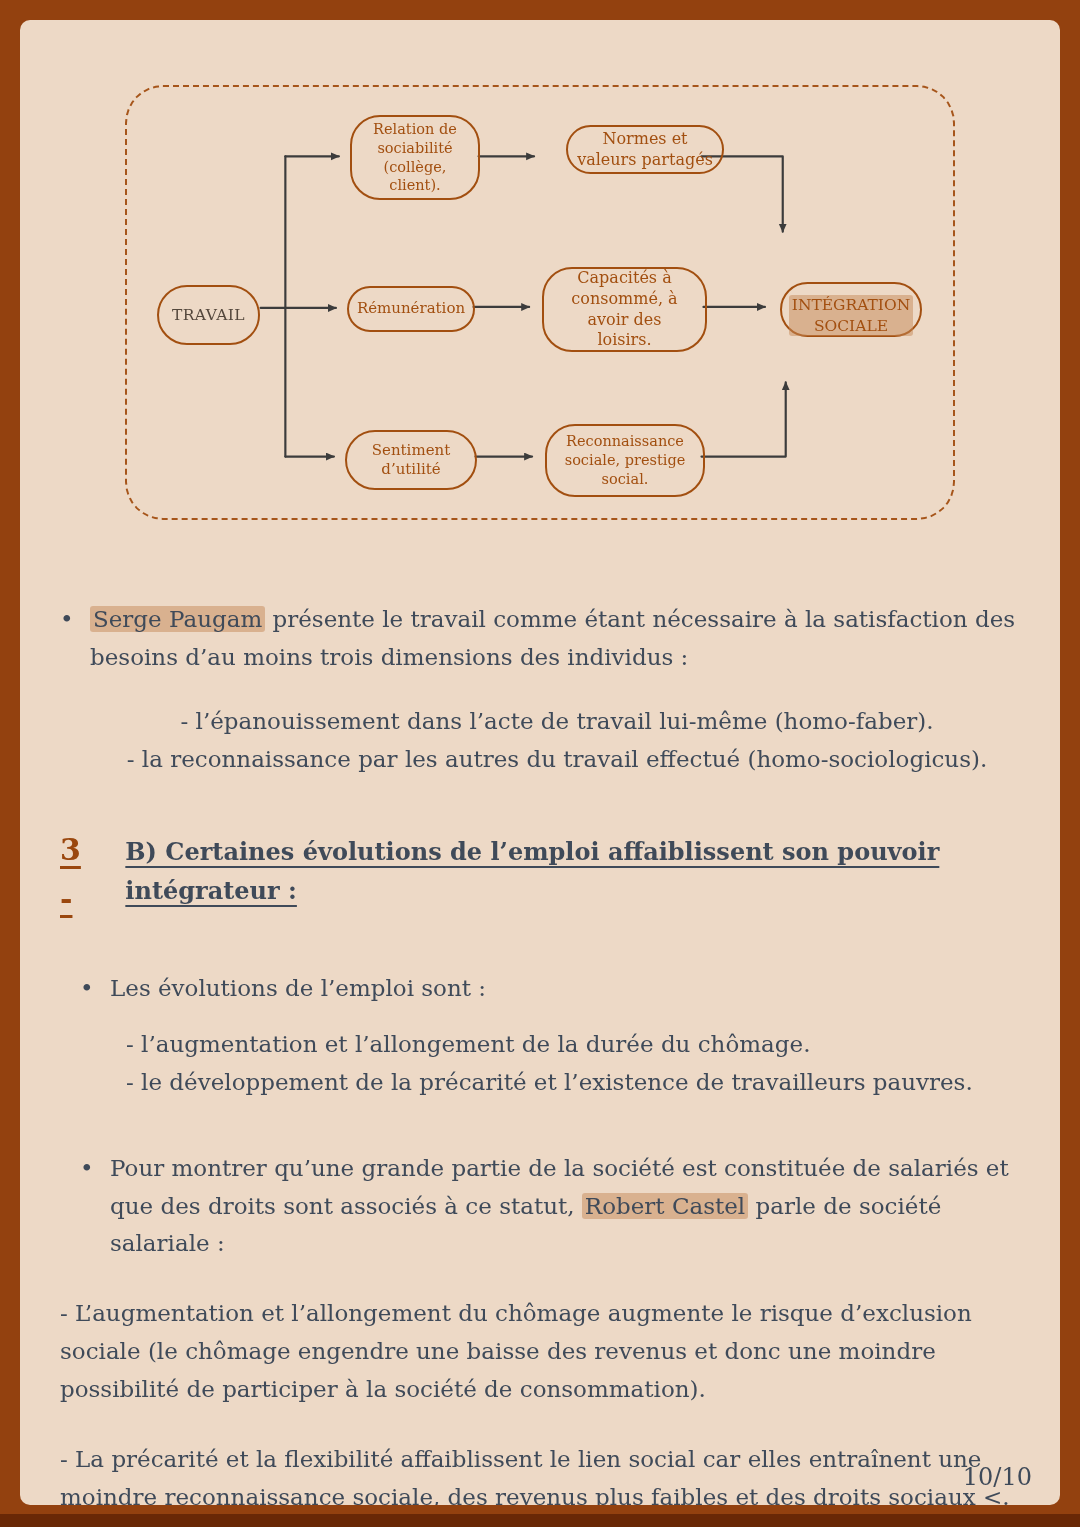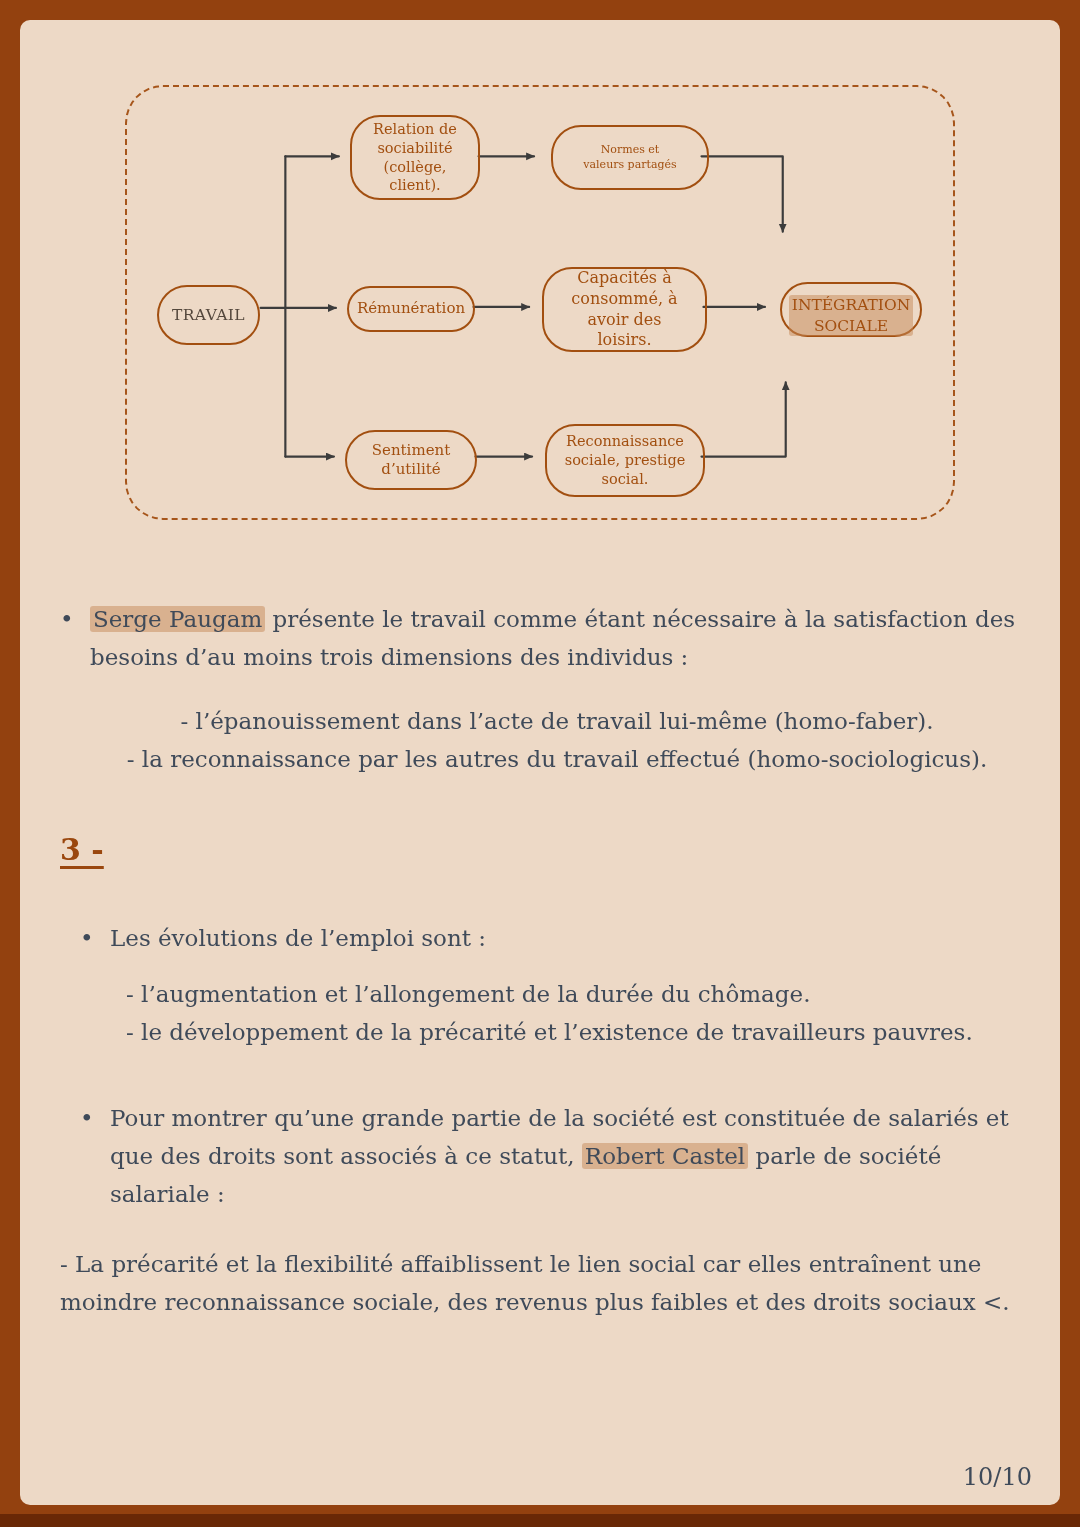--- a/index.html
+++ b/index.html
@@ -29,21 +29,21 @@
   .node {
     position:absolute; display:flex; align-items:center; justify-content:center;
     text-align:center; border:2px solid #a24f10; border-radius:30px;
     color:#a24f10; white-space:pre-line; line-height:1.3; background:transparent;
     padding:2px 6px;
   }
   .node-travail        { left:30px;  top:198px; width:103px; height:60px; font-size:15.5px; color:#54473c; letter-spacing:0.4px; }
   .node-relation       { left:223px; top:28px;  width:130px; height:85px; font-size:14.5px; }
   .node-remuneration   { left:220px; top:199px; width:128px; height:46px; font-size:15px;text-align:center; }
   .node-sentiment      { left:218px; top:343px; width:132px; height:60px; font-size:15px; }
-  .node-normes         { left:424px; top:38px;  width:158px; height:65px; font-size:11px; }
+  .node-normes         { left:439px; top:38px;  width:158px; height:49px; font-size:16px; }
   .node-capacites      { left:415px; top:180px; width:165px; height:85px; font-size:16px; }
   .node-reconnaissance { left:418px; top:337px; width:160px; height:73px; font-size:14.5px; }
   .node-integration    { left:653px; top:195px; width:142px; height:55px; font-size:15.5px; border-radius:28px; }
 
   .hl {
     background:rgba(198,138,88,0.5);
     border-radius:3px; padding:0 3px;
     box-decoration-break:clone;margin-top:12px; -webkit-box-decoration-break:clone;
   }
 
@@ -133,37 +133,39 @@
         <p><span class="hl">Serge Paugam</span><span> présente le travail comme étant nécessaire à la satisfaction des besoins d’au moins trois dimensions des individus :</span></p>
       </div>
 
       <div class="dash-list d1">
         <p>- l’épanouissement dans l’acte de travail lui-même (homo-faber).</p>
         <p>- la reconnaissance par les autres du travail effectué (homo-sociologicus).</p>
       </div>
 
       <h2 class="heading">
         <span class="hnum">3 -</span>
+        <span class="htitle">B) Certaines évolutions de l’emploi affaiblissent son pouvoir intégrateur :</span>
       </h2>
 
       <div class="bullet-item indent-2 mt-46">
         <span class="bullet">•</span>
         <p>Les évolutions de l’emploi sont :</p>
       </div>
 
       <div class="dash-list d2">
         <p>- l’augmentation et l’allongement de la durée du chômage.</p>
         <p>- le développement de la précarité et l’existence de travailleurs pauvres.</p>
       </div>
 
       <div class="bullet-item indent-2 mt-48">
         <span class="bullet">•</span>
         <p><span>Pour montrer qu’une grande partie de la société est constituée de salariés et que des droits sont associés à ce statut, </span><span class="hl">Robert Castel</span><span> parle de société salariale :</span></p>
       </div>
 
+      <p class="para">- L’augmentation et l’allongement du chômage augmente le risque d’exclusion sociale (le chômage engendre une baisse des revenus et donc une moindre possibilité de participer à la société de consommation).</p>
       <p class="para">- La précarité et la flexibilité affaiblissent le lien social car elles entraînent une moindre reconnaissance sociale, des revenus plus faibles et des droits sociaux &lt;.</p>
 
     </div>
 
     <div class="page-number">10/10</div>
   </div>
 
   <div class="bottom-strip"></div>
 </div>
 

